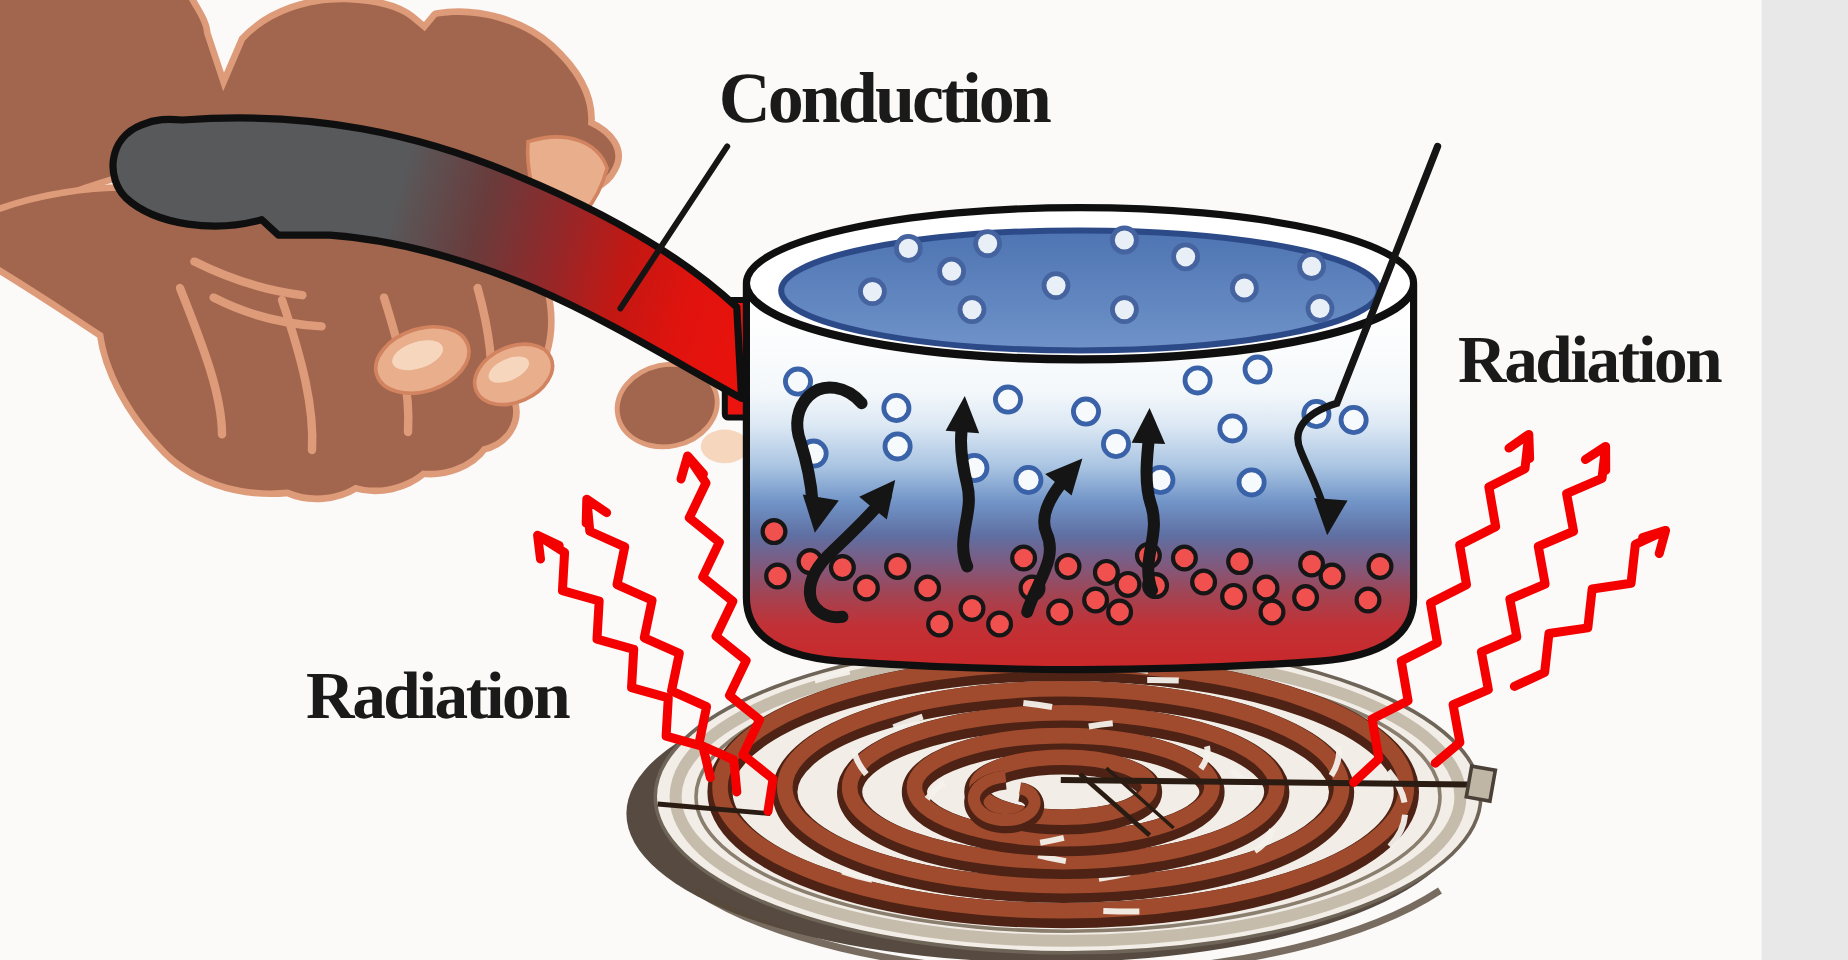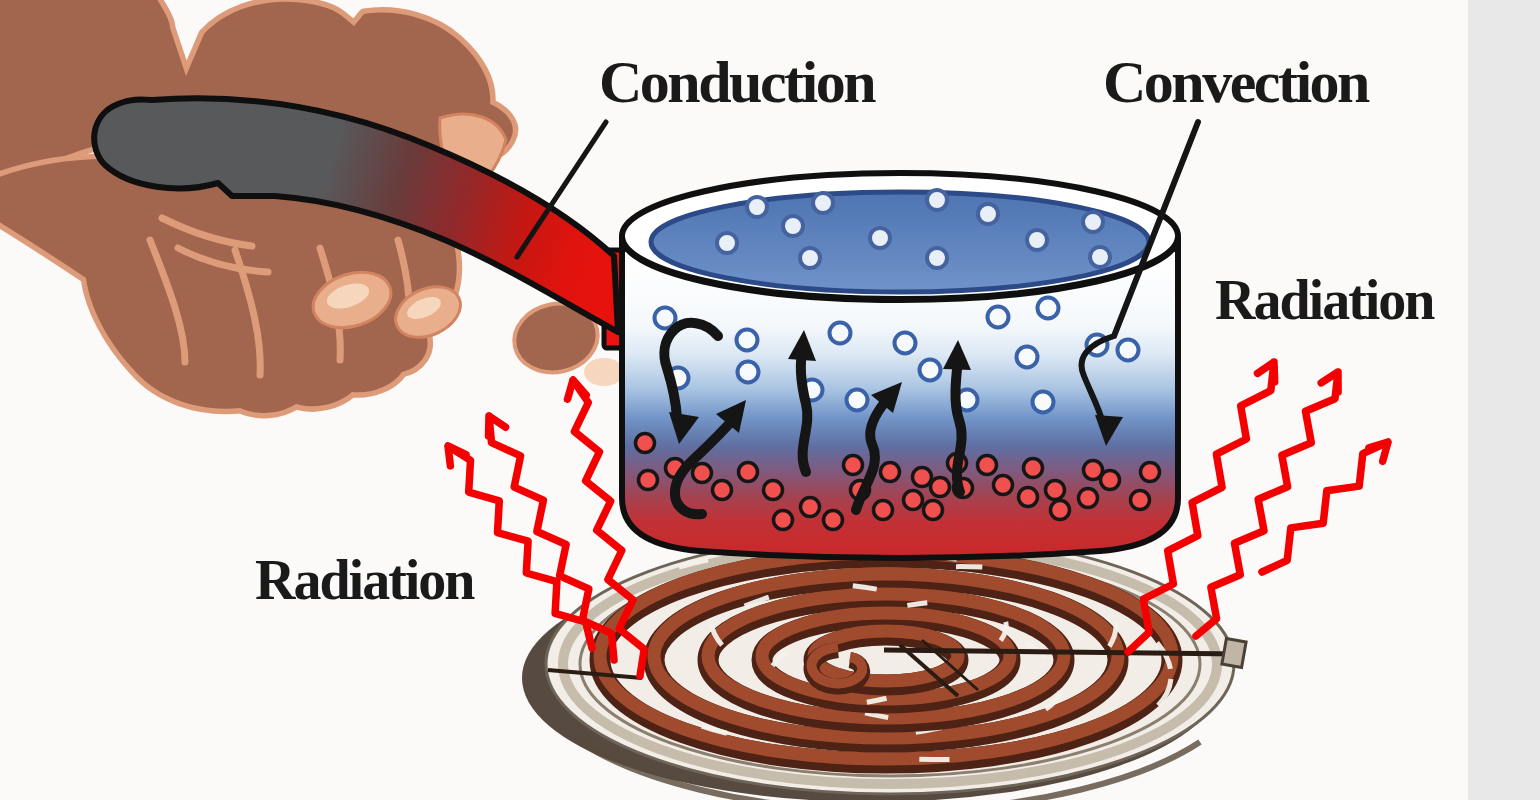--- a/index.html
+++ b/index.html
@@ -257,16 +257,15 @@
         <path d="M 640 676 L 644.2 649.1 L 619.1 628.9 L 633.0 599.8 L 607.9 579.5 L 621.8 550.5 L 596.7 530.2 L 610.7 501.1 L 585.6 480.9 L 599.5 451.8 L 574.4 431.5 L 588.3 402.5 L 573 380 M 586.2 395.0 L 573 380 L 567.5 399.2" class="zigzag"></path>
         <path d="M 614 660 L 611.5 633.3 L 582.4 620.2 L 588.8 588.9 L 559.6 575.8 L 566.1 544.5 L 536.9 531.5 L 543.4 500.2 L 514.2 487.1 L 520.6 455.8 L 491.5 442.7 L 489 416 M 505.5 427.2 L 489 416 L 488.5 436.0" class="zigzag"></path>
         <path d="M 592 648 L 585.7 622.0 L 555.1 613.4 L 556.9 581.6 L 526.3 573.0 L 528.1 541.2 L 497.5 532.6 L 499.3 500.8 L 468.7 492.2 L 470.5 460.4 L 448 446 M 466.0 454.7 L 448 446 L 450.4 465.9" class="zigzag"></path>
         <path d="M 1128 652 L 1149.1 632.3 L 1143.4 599.2 L 1173.4 584.0 L 1167.7 550.8 L 1197.8 535.7 L 1192.1 502.5 L 1222.1 487.3 L 1216.4 454.2 L 1246.4 439.0 L 1240.7 405.8 L 1270.8 390.7 L 1274 362 M 1274.7 382.0 L 1274 362 L 1257.5 373.4" class="zigzag"></path>
         <path d="M 1196 636 L 1216.6 618.7 L 1210.9 587.3 L 1240.3 574.7 L 1234.5 543.3 L 1264.0 530.7 L 1258.2 499.3 L 1287.6 486.7 L 1281.9 455.3 L 1311.3 442.7 L 1305.5 411.3 L 1335.0 398.7 L 1338 372 M 1338.1 392.0 L 1338 372 L 1321.2 382.9" class="zigzag"></path>
         <path d="M 1262 572 L 1287.2 560.4 L 1290.8 527.9 L 1323.2 523.2 L 1326.8 490.8 L 1359.2 486.1 L 1362.8 453.6 L 1388 442 M 1382.7 461.3 L 1388 442 L 1368.9 447.9" class="zigzag"></path>
       </g>
   </svg>
 
   <div id="lbl-conduction" class="diagram-label label-big">Conduction</div>
-  <div id="lbl-convection" class="diagram-label label-big">Convection</div>
   <div id="lbl-radiation-right" class="diagram-label label-mid">Radiation</div>
   <div id="lbl-radiation-left" class="diagram-label label-mid">Radiation</div>
 </div>
 
 </body></html>

